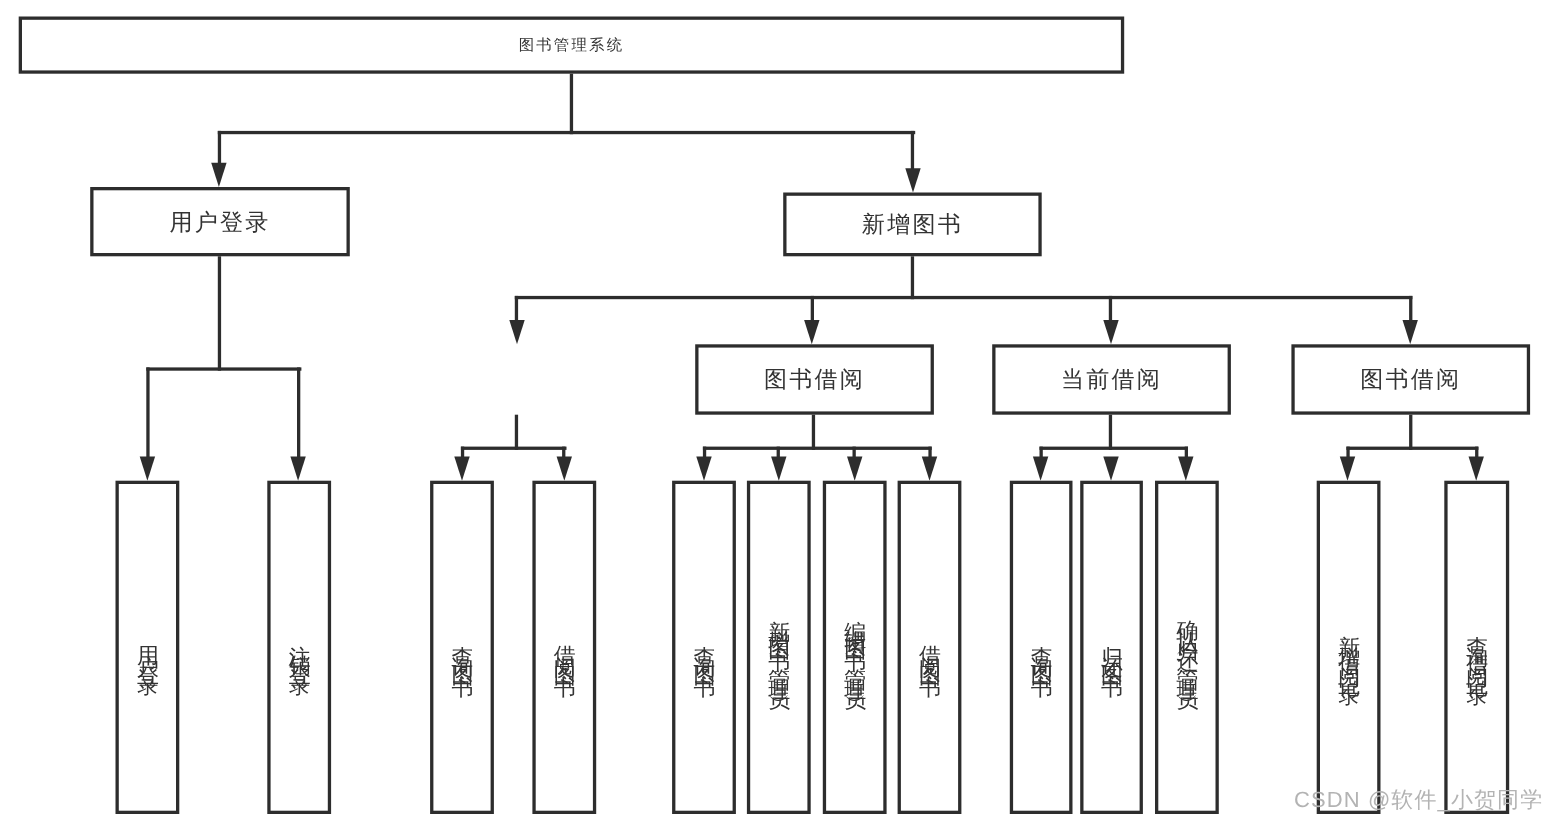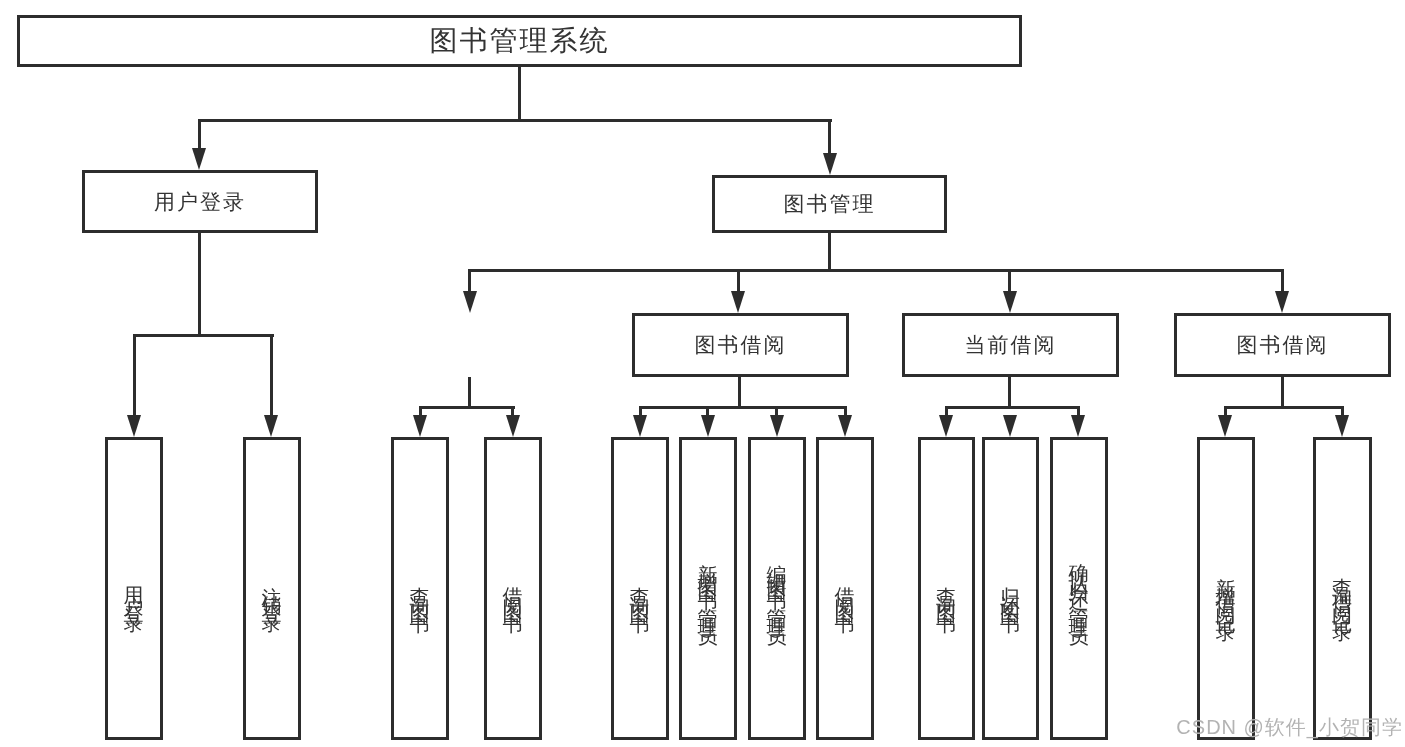--- a/index.html
+++ b/index.html
@@ -12,21 +12,21 @@
     overflow:hidden;
   }
   .hbox{
     position:absolute;
     box-sizing:border-box;
     border:3px solid #2d2d2d;
     background:#ffffff;
     display:flex;align-items:center;justify-content:center;
     font-size:21px;letter-spacing:2px;color:#333333;
   }
-  .root{font-size:28px;}
+  .root{font-size:14px;}
   .vbox{
     position:absolute;
     box-sizing:border-box;
     border:3px solid #2d2d2d;
     background:#ffffff;
     display:flex;align-items:center;justify-content:center;
     width:58px;top:437px;height:303px;
     font-size:20px;color:#333333;
   }
   .vbox span{
@@ -64,21 +64,21 @@
   <div class="line" style="left:198px;top:119px;width:634px;height:3px;"></div>
   <div class="line" style="left:198px;top:119px;width:3px;height:31px;"></div>
   <div class="line" style="left:828px;top:119px;width:3px;height:36px;"></div>
   <div class="arr" style="left:192px;top:148px;"></div>
   <div class="arr" style="left:823px;top:153px;"></div>
 
   <div class="hbox" style="left:82px;top:170px;width:236px;height:63px;">
     <span>用户登录</span>
   </div>
   <div class="hbox" style="left:712px;top:175px;width:235px;height:58px;">
-    <span>图书管理</span>
+    <span>新增图书</span>
   </div>
 
   <div class="line" style="left:198px;top:233px;width:3px;height:104px;"></div>
   <div class="line" style="left:133px;top:334px;width:141px;height:3px;"></div>
   <div class="line" style="left:133px;top:334px;width:3px;height:82px;"></div>
   <div class="line" style="left:270px;top:334px;width:3px;height:82px;"></div>
   <div class="arr" style="left:127px;top:415px;"></div>
   <div class="arr" style="left:264px;top:415px;"></div>
 
   <div class="line" style="left:828px;top:233px;width:3px;height:39px;"></div>

